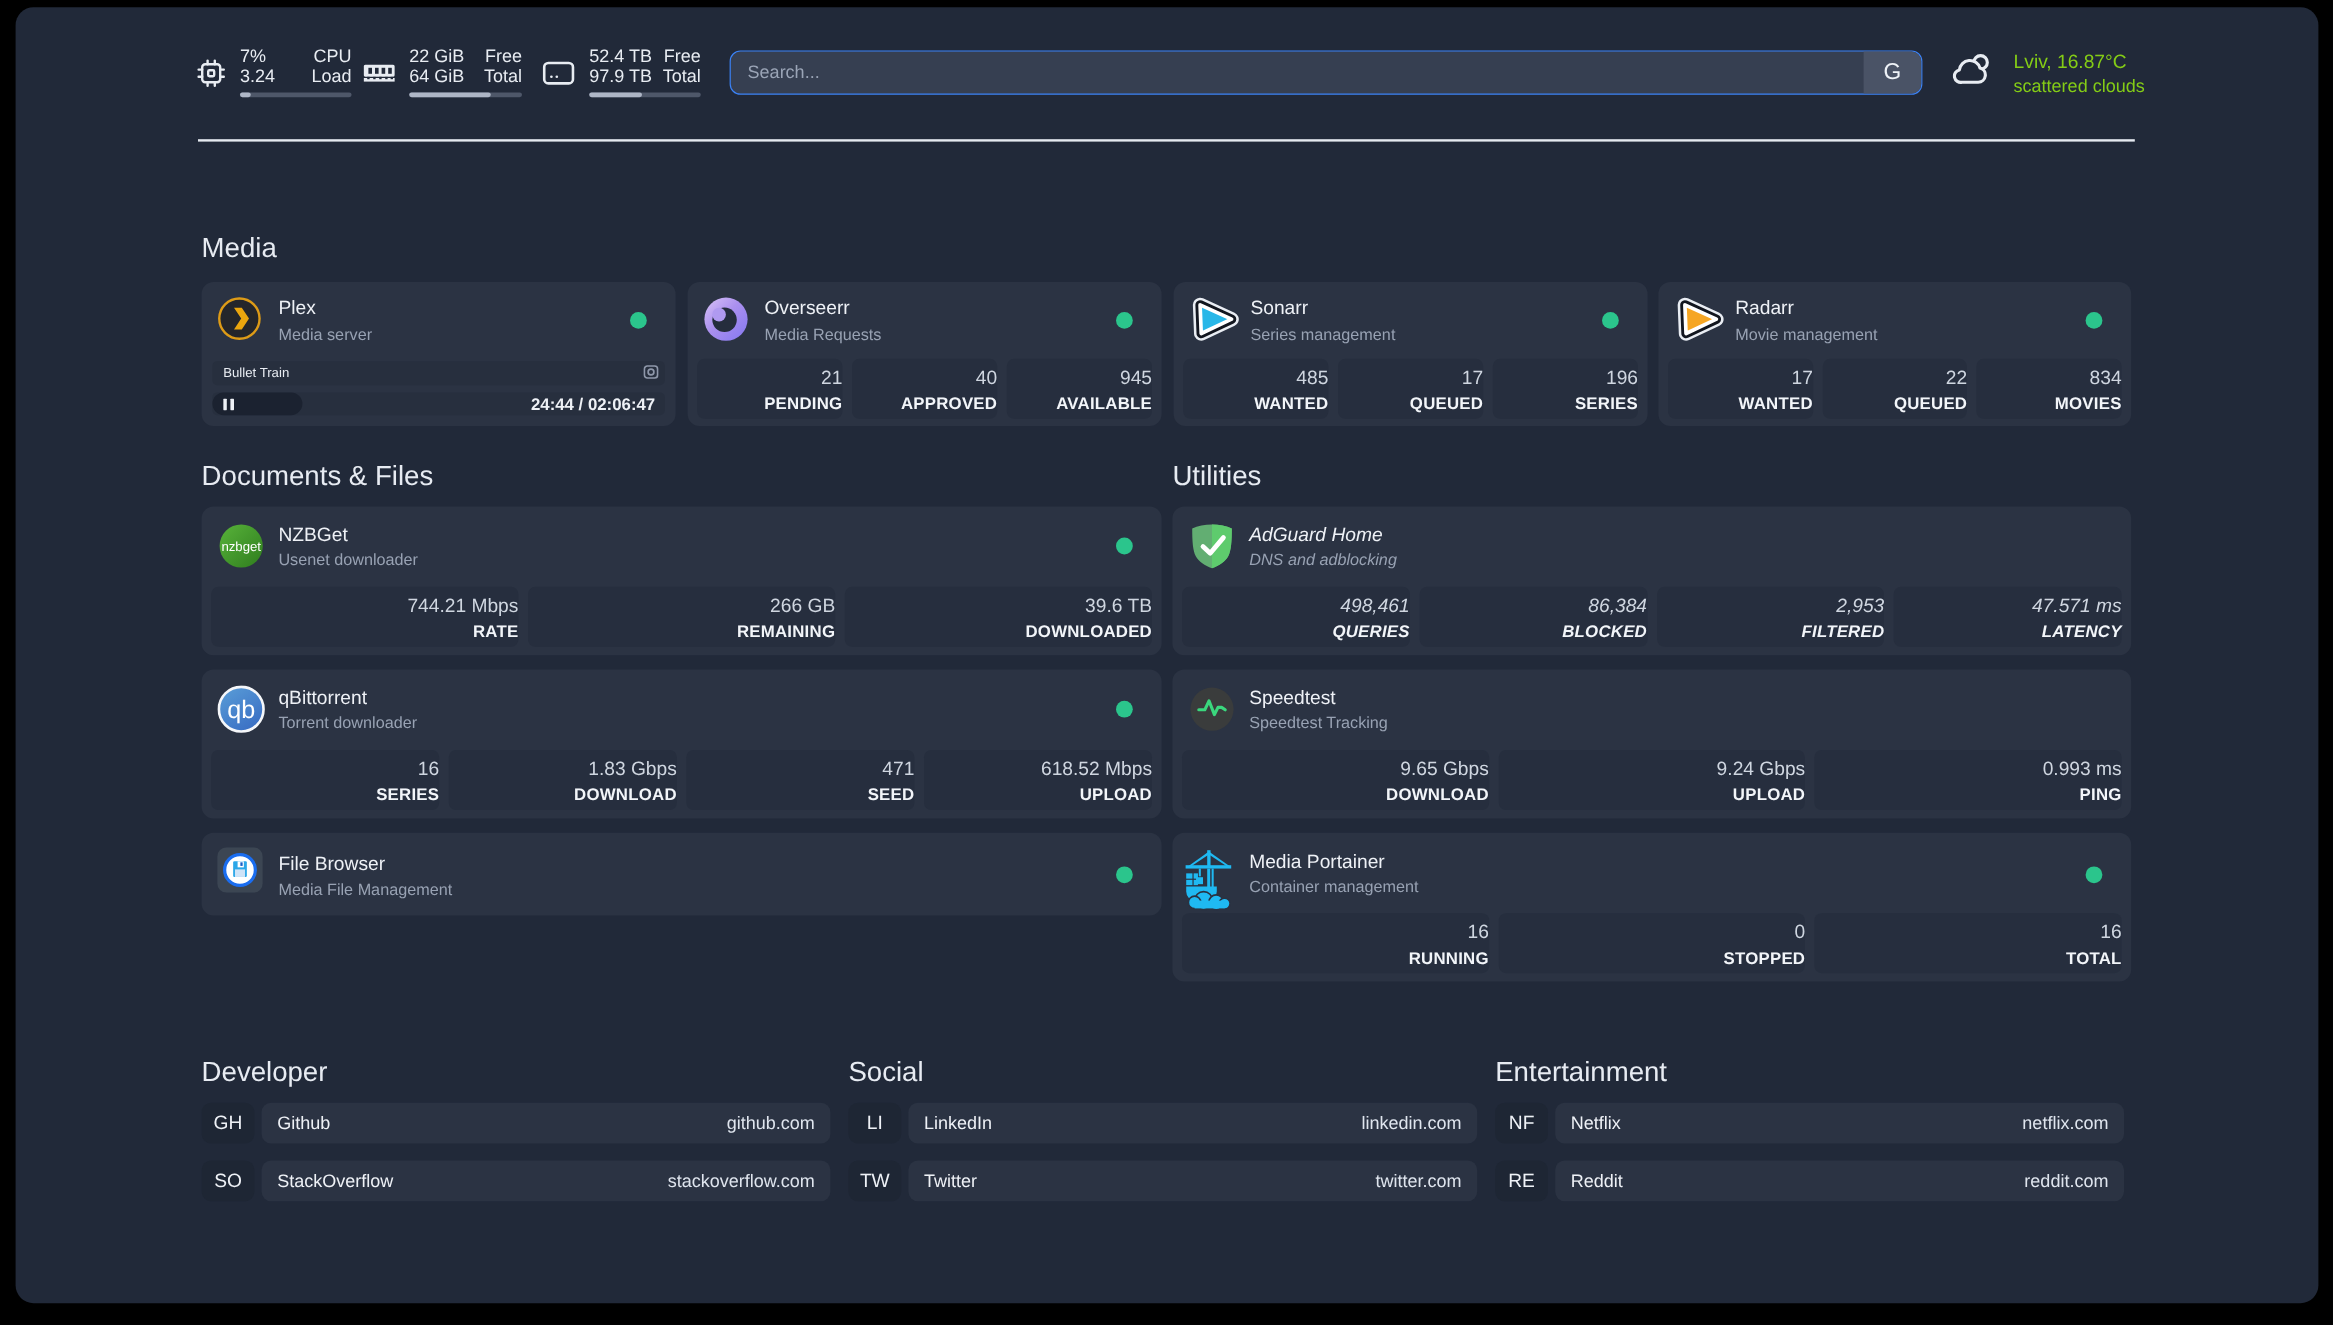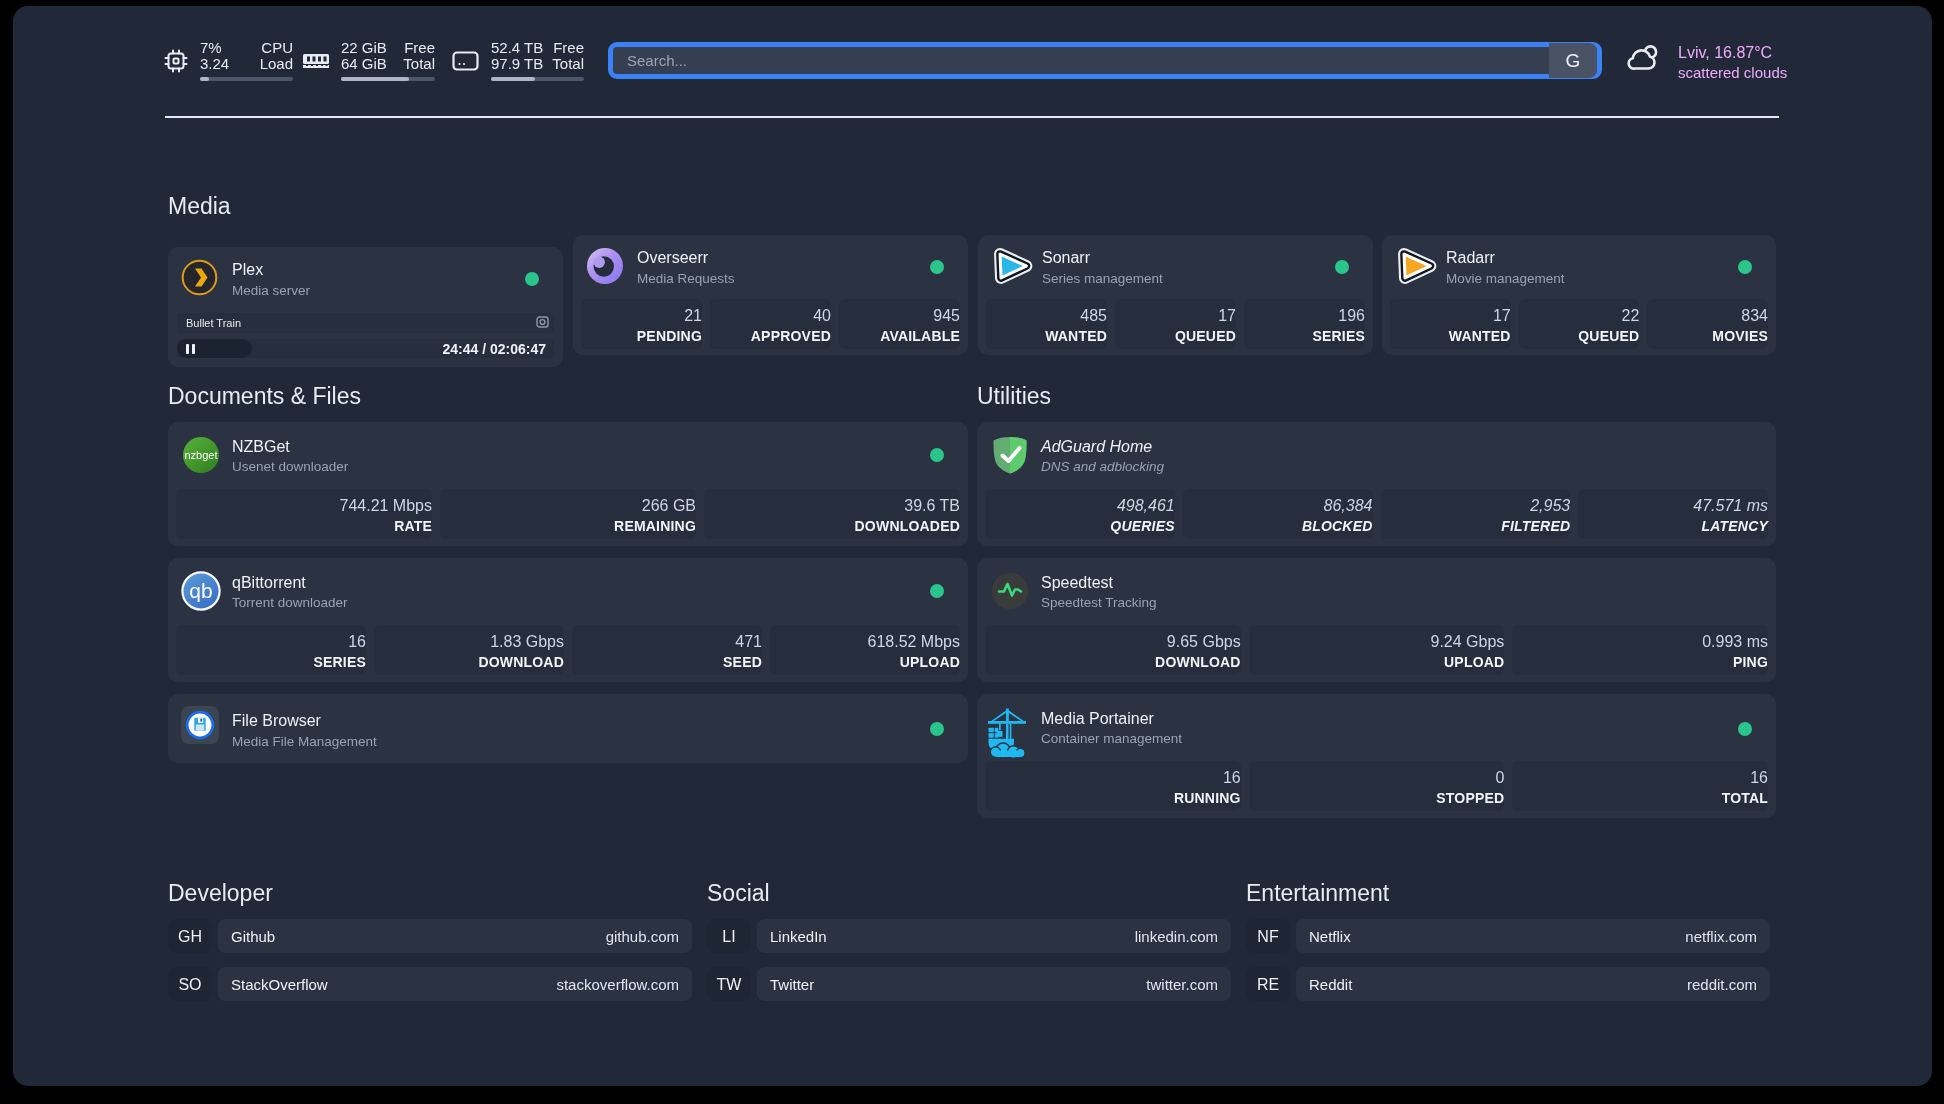--- a/index.html
+++ b/index.html
@@ -9,25 +9,25 @@
   
   .res { position:absolute; display:flex; color:#e8ecf2; }
   .res > svg { margin-top:9px; }
   .res svg { flex:0 0 auto; }
   .resbody { margin-left:12px; }
   .rrow { display:flex; justify-content:space-between; font-size:15px; line-height:16px; }
   .rbar { margin-top:5px; height:4px; border-radius:2px; background:#4e5769; }
   .rbar i { display:block; height:4px; border-radius:2px; background:#aeb6c6; }
 
   
-  .search { position:absolute; left:595px; top:36px; width:994px; height:37px; background:#363f51; border:5px solid #3b82f6; border-radius:9px; display:flex; align-items:center; }
+  .search { position:absolute; left:595px; top:36px; width:994px; height:37px; background:#363f51; border:1px solid #3b82f6; border-radius:9px; display:flex; align-items:center; }
   .search .ph { margin-left:14px; font-size:15px; color:#9aa4b6; }
   .search .g { margin-left:auto; width:48px; height:35px; background:#4a5366; border-radius:0 8px 8px 0; display:flex; align-items:center; justify-content:center; color:#eef2f7; font-size:19px; }
 
-  .weather { position:absolute; left:1614px; top:35px; display:flex; color:#f0abfc; }
+  .weather { position:absolute; left:1614px; top:35px; display:flex; color:#84cc16; }
   .weather > svg { margin-top:1px; }
   .weather .wt { margin-left:17px; margin-top:2px; }
   .wt1 { font-size:16px; line-height:20px; }
   .wt2 { font-size:15px; line-height:20px; }
 
   .divider { position:absolute; left:152px; top:110px; width:1614px; height:2px; background:#e5e9f0; }
 
   h2 { position:absolute; font-size:23px; font-weight:400; color:#e7ebf2; letter-spacing:0px; line-height:26px; }
 
   
@@ -142,21 +142,21 @@
       <path d="M8 26.5 h13.5 a 6 6 0 0 0 1.5 -11.8 a 8.8 8.8 0 0 0 -17.2 1.6 a 5.2 5.2 0 0 0 2.2 10.2 Z" fill="#212939"></path>
     </svg>
     <div class="wt">
       <div class="wt1">Lviv, 16.87°C</div>
       <div class="wt2">scattered clouds</div>
     </div>
   </div>
   <div class="divider"></div>
 
   <h2 style="left:155px; top:187px;">Media</h2>
-  <div class="card" style="left:155px; top:241px; width:395px; height:120px;">
+  <div class="card" style="left:155px; top:229px; width:395px; height:120px;">
     <div class="icon"><svg width="37" height="37" viewBox="0 0 37 37">
           <circle cx="18.5" cy="18.5" r="16.8" fill="#24262b" stroke="#dd9b17" stroke-width="2"></circle>
           <path d="M14 9.5 h6.5 L26.5 18.5 L20.5 27.5 h-6.5 L20 18.5 Z" fill="#eba60e"></path>
         </svg></div>
     <div class="tt">Plex</div>
     <div class="sub">Media server</div>
     <div class="dot"></div>
     <div class="prow1">
         <span class="bt">Bullet Train</span>
       <svg width="13" height="12" viewBox="0 0 13 12" fill="none" stroke="#8f98aa" stroke-width="1.4">

